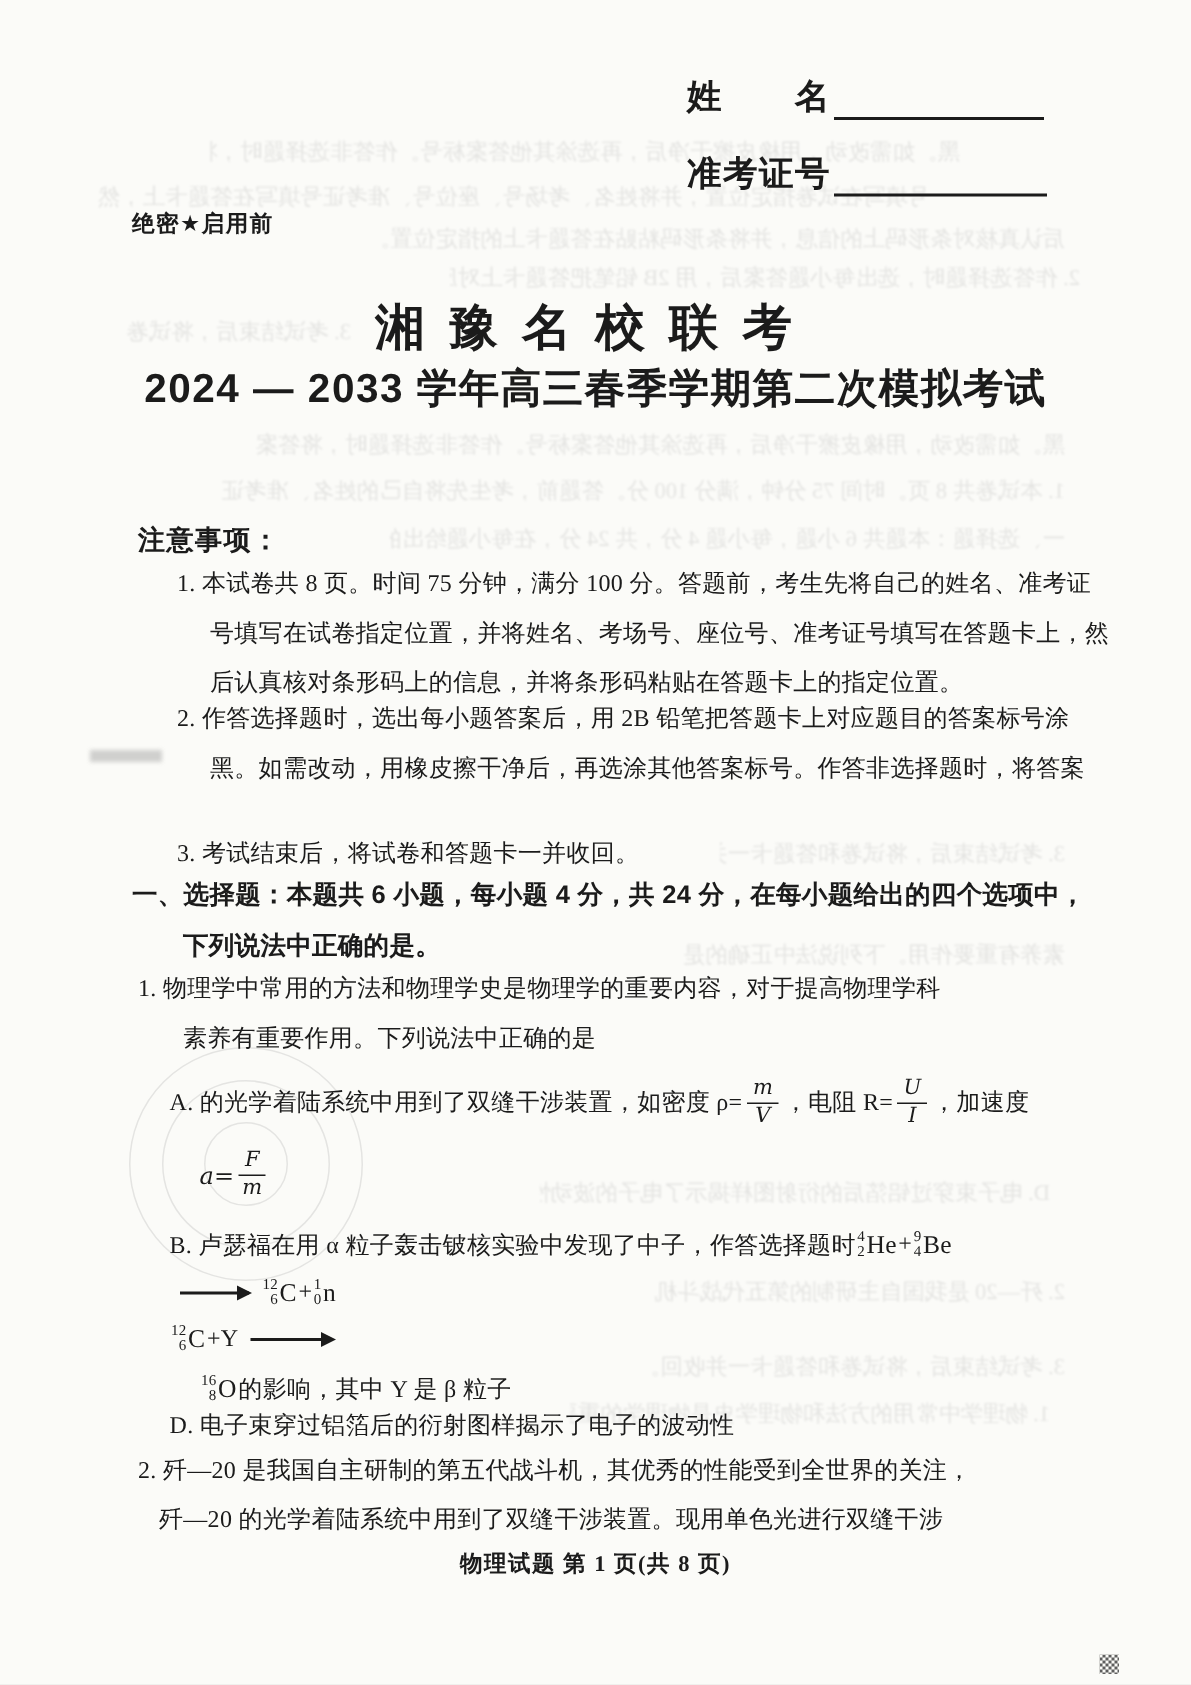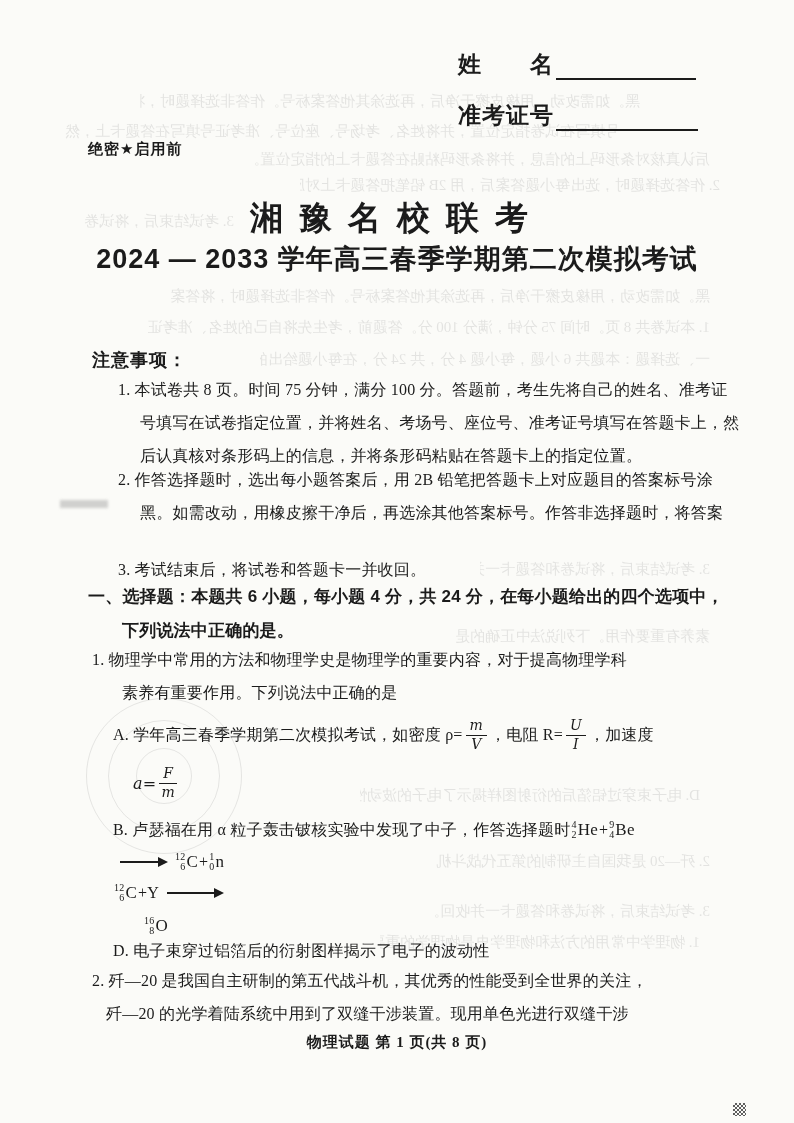--- a/index.html
+++ b/index.html
@@ -101,21 +101,21 @@
   <div class="ln" style="top:503px;left:140px">黑。如需改动，用橡皮擦干净后，再选涂其他答案标号。作答非选择题时，将答案</div>
   <div class="ln" style="top:560px;left:118px">3. 考试结束后，将试卷和答题卡一并收回。</div>
 
   <div class="ln section-h" style="top:586px;left:88px">一、选择题：本题共 6 小题，每小题 4 分，共 24 分，在每小题给出的四个选项中，</div>
   <div class="ln section-h" style="top:620px;left:122px">下列说法中正确的是。</div>
 
   <div class="ln" style="top:650px;left:92px">1. 物理学中常用的方法和物理学史是物理学的重要内容，对于提高物理学科</div>
   <div class="ln" style="top:683px;left:122px">素养有重要作用。下列说法中正确的是</div>
 
   <div class="frow" style="top:712px;left:113px;height:46px">
-    <span>A. 学年高三春季学期第二次模拟考试，如密度 ρ=</span>
+    <span>A. 的光学着陆系统中用到了双缝干涉装置，如密度 ρ=</span>
     <span class="frac">
       <span class="num">m</span>
       <span class="den">V</span>
     </span>
     <span>，电阻 R=</span>
     <span class="frac">
       <span class="num">U</span>
       <span class="den">I</span>
     </span>
     <span>，加速度</span>
@@ -169,28 +169,29 @@
     <span class="nuclide">
       <span class="stack">
           <span>12</span>
           <span>6</span>
         </span>
       <span class="sym">C</span>
     </span>
     <span>+Y</span>
     <span class="arrow" style="width:55px"></span>
   </div>
-  <div class="frow" style="top:911px;left:143px;height:30px">
+  <div class="frow" style="top:911px;left:133px;height:30px">
     <span class="nuclide">
       <span class="stack">
           <span>16</span>
           <span>8</span>
         </span>
       <span class="sym">O</span>
     </span>
+    <span>的影响，其中 Y 是 β 粒子</span>
   </div>
 
   <div class="ln" style="top:941px;left:113px">D. 电子束穿过铝箔后的衍射图样揭示了电子的波动性</div>
 
   <div class="ln" style="top:971px;left:92px">2. 歼—20 是我国自主研制的第五代战斗机，其优秀的性能受到全世界的关注，</div>
   <div class="ln" style="top:1004px;left:106px">歼—20 的光学着陆系统中用到了双缝干涉装置。现用单色光进行双缝干涉</div>
 
   <div class="footer" style="top:1033px">物理试题 第 1 页(共 8 页)</div>
 
   <div class="qr" style="left:733px;top:1103px"></div>

